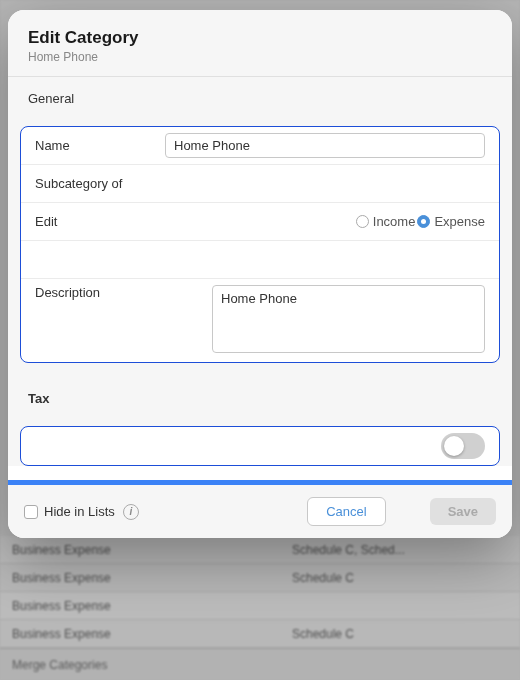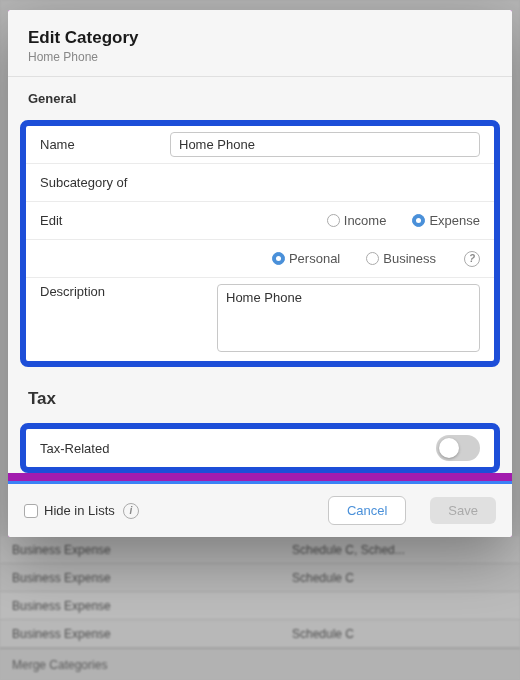--- a/index.html
+++ b/index.html
@@ -58,22 +58,22 @@
       top: 0; left: 0; right: 0; bottom: 0;
       background: rgba(0,0,0,0.25);
     }
 
     
     .modal {
       position: absolute;
       top: 10px;
       left: 8px;
       right: 8px;
-      background: #a21caf;
-      border-radius: 2px;
+      background: #ffffff;
+      border-radius: 16px;
       box-shadow: 0 20px 60px rgba(0,0,0,0.35);
       overflow: hidden;
     }
 
     
     .modal-header {
       padding: 18px 20px 12px;
       background: #f6f6f6;
       border-bottom: 1px solid #e0e0e0;
     }
@@ -93,30 +93,30 @@
     
     .modal-body {
       padding: 0;
       background: #f6f6f6;
     }
 
     
     .section-label {
       padding: 14px 20px 6px;
       font-size: 13px;
-      font-weight: 700;
+      font-weight: 400;
       color: #333;
     }
 
     
     .form-card {
-      margin: 8px 12px;
+      margin: 14px 12px;
       background: #fff;
       border-radius: 8px;
-      border: 6px solid #1d4ed8;
+      border: 1px solid #1d4ed8;
       overflow: hidden;
     }
 
     .form-row {
       display: flex;
       align-items: center;
       min-height: 38px;
       border-bottom: 1px solid #ebebeb;
       padding: 6px 14px;
     }
@@ -144,21 +144,21 @@
       font-size: 13px;
       background: #fff;
       color: #333;
       outline: none;
     }
 
     
     .radio-group {
       display: flex;
       align-items: center;
-      gap: 26px;
+      gap: 2px;
       justify-content: flex-end;
       width: 100%;
       text-align: right;
     }
 
     .radio-option {
       display: flex;
       align-items: center;
       gap: 4px;
       cursor: pointer;
@@ -210,21 +210,21 @@
       font-family: inherit;
       background: #fff;
       resize: none;
       outline: none;
       color: #333;
     }
 
     
     .tax-section-label {
       padding: 14px 20px 6px;
-      font-size: 17px;
+      font-size: 13px;
       font-weight: 600;
       color: #333;
     }
 
     .toggle-track {
       width: 44px;
       height: 26px;
       border-radius: 13px;
       background: #d0d0d0;
       transition: background 0.2s;
@@ -240,22 +240,23 @@
       background: #fff;
       box-shadow: 0 1px 3px rgba(0,0,0,0.3);
       transition: transform 0.2s;
     }
 
     
     .modal-footer {
       display: flex;
       align-items: center;
       padding: 12px 16px;
-      border-top: 3px solid #3b82f6;
+      border-top: 5px solid #3b82f6;
       background: #f6f6f6;
+      gap: 36px;
     }
 
     .checkbox-container {
       display: flex;
       align-items: center;
       gap: 6px;
       cursor: pointer;
     }
 
     .checkbox {
@@ -302,22 +303,23 @@
     .btn-cancel {
       background: transparent;
       color: #4a90d9;
       border: 1px solid #c8c8c8;
       background: #fff;
     }
 
     .btn-save {
       background: #e0e0e0;
       color: #aaa;
-      margin-left: 24px;
+      margin-left: 8px;
       cursor: default;
+      font-weight: bold;
     }
 
     
     .toggle-wrapper {
       position: relative;
       width: 44px;
       height: 26px;
       cursor: pointer;
     }
 
@@ -413,49 +415,35 @@
             </div>
             <div class="radio-option">
               <div class="radio-btn selected"></div>
               <span class="radio-label">Expense</span>
             </div>
           </div>
         </div>
       </div>
 
       <div class="form-row">
-        <div class="form-value-right">
-          <div class="radio-group">
-            <div class="radio-option">
-              <div class="radio-btn selected"></div>
-              <span class="radio-label">Personal</span>
-            </div>
-            <div class="radio-option">
-              <div class="radio-btn"></div>
-              <span class="radio-label">Business</span>
-            </div>
-            <span class="info-icon">?</span>
-          </div>
-        </div>
       </div>
 
       <div class="form-row description-row">
         <div class="form-label">Description</div>
         <div class="form-value">
           <textarea class="description-textarea" style="">Home Phone</textarea>
         </div>
       </div>
 
     </div>
 
     <div class="tax-section-label">Tax</div>
 
     <div class="form-card">
       <div class="form-row">
-        <div class="form-label">Tax-Related</div>
         <div class="form-value-right">
           <div class="toggle-wrapper">
             <div class="toggle-track"></div>
             <div class="toggle-thumb"></div>
           </div>
         </div>
       </div>
     </div>
 
   </div>

